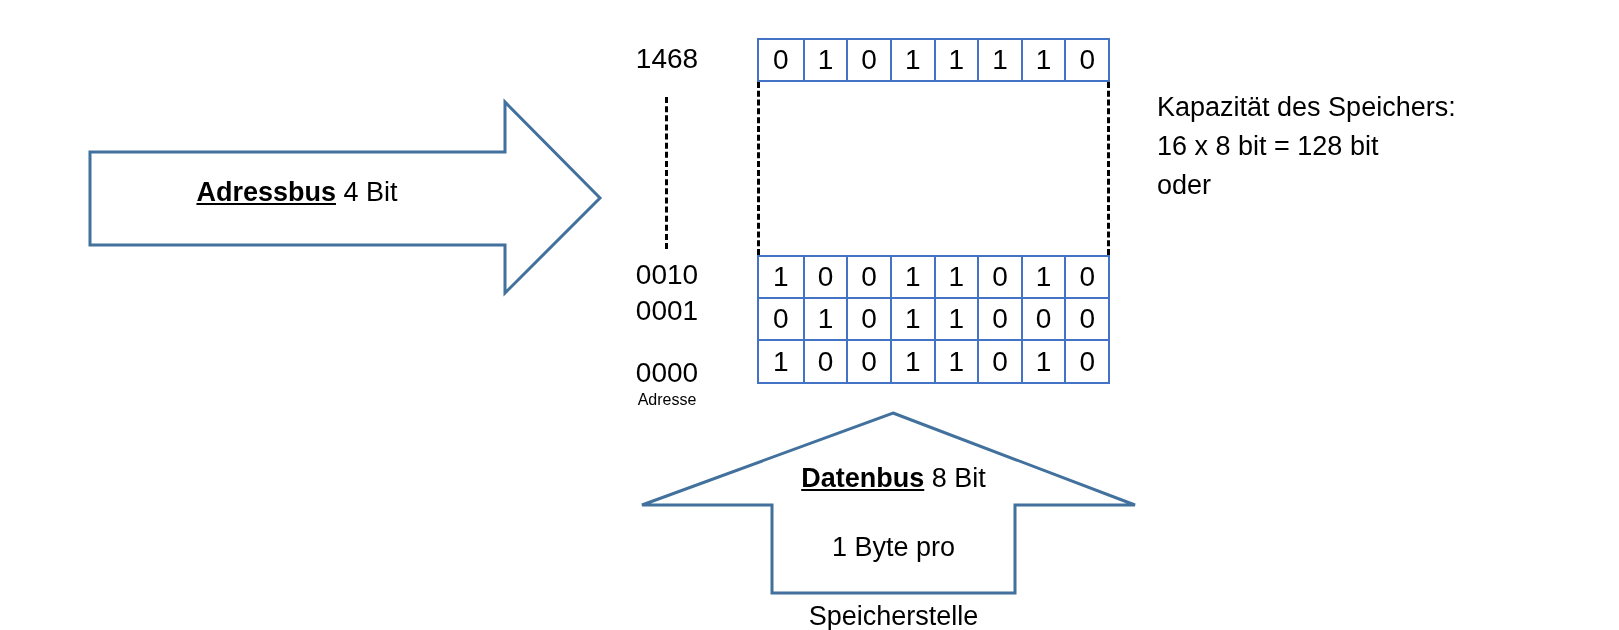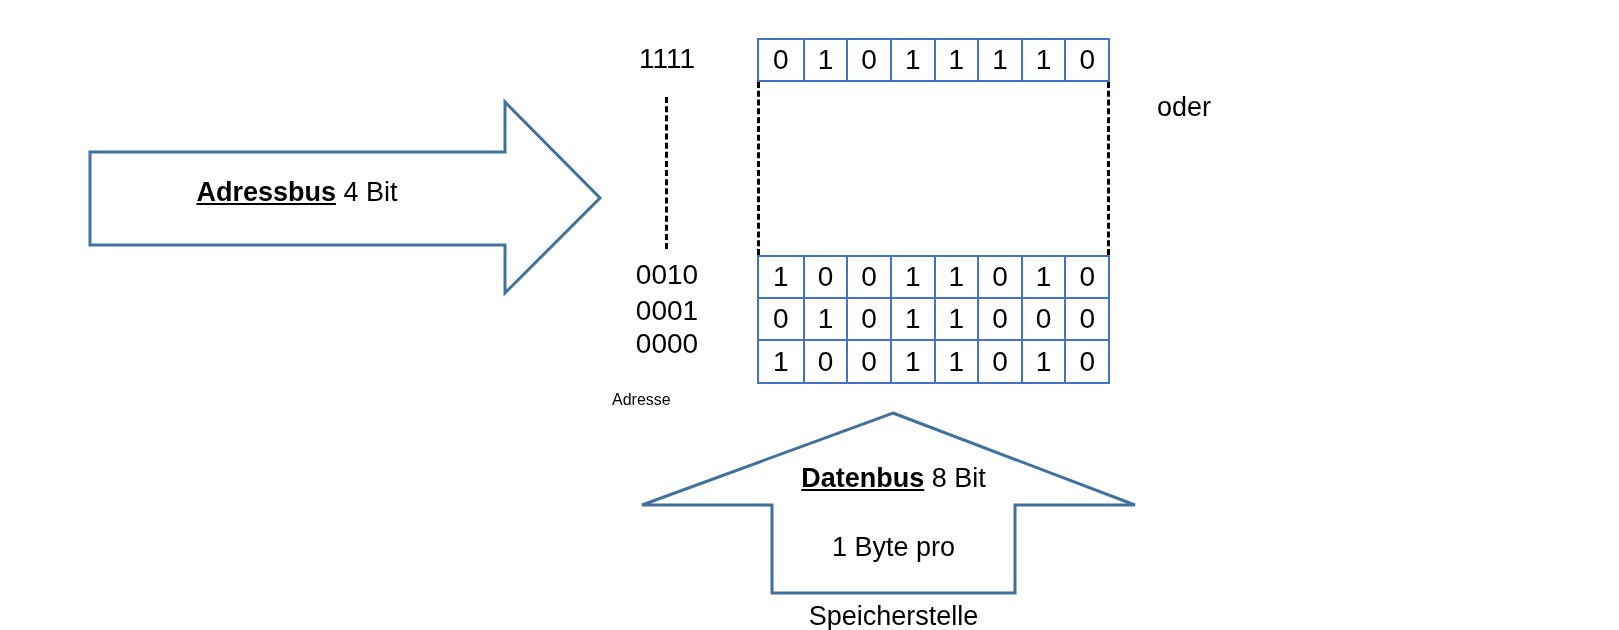--- a/index.html
+++ b/index.html
@@ -21,43 +21,43 @@
   }
   .bit-cell{
     display:flex;align-items:center;justify-content:center;
     border-left:2px solid #4472C4;font-size:28px;
   }
   .bit-cell:first-child{border-left:none;}
   .ellipsis-box{
     border-left:3px dashed #000;border-right:3px dashed #000;box-sizing:border-box;
   }
   .addr-label{width:110px;text-align:center;font-size:28px;}
-  .addr-caption{width:110px;font-size:16px;}
+  .addr-caption{width:110px;text-align:center;font-size:16px;}
   .dash-vline{border-left:3px dashed #000;width:0;}
   .capacity{font-size:27px;line-height:39px;white-space:nowrap;}
 </style>
 </head>
 <body>
 
 <div id="canvas">
 
   <svg class="abs" style="left:86px;top:93px;" width="520" height="210" viewBox="0 0 520 210">
     <polygon class="arrow-shape" points="4,59 419,59 419,9 514,105 419,200 419,152 4,152"></polygon>
   </svg>
   <div class="abs arrow-text" style="left:92px;top:155px;width:410px;height:74px;">
     <div>
       <span class="bus-title">Adressbus</span><span> 4 Bit</span>
     </div>
   </div>
 
-  <div class="abs addr-label" style="left:612px;top:43px;">1111</div>
+  <div class="abs addr-label" style="left:612px;top:43px;">1468</div>
   <div class="abs dash-vline" style="left:665px;top:97px;height:152px;"></div>
   <div class="abs addr-label" style="left:612px;top:259px;">0010</div>
   <div class="abs addr-label" style="left:612px;top:295px;">0001</div>
-  <div class="abs addr-label" style="left:612px;top:328px;">0000</div>
+  <div class="abs addr-label" style="left:612px;top:357px;">0000</div>
   <div class="abs addr-caption" style="left:612px;top:391px;">Adresse</div>
 
   <div class="abs mem-row" style="left:757px;top:38px;width:353px;height:44px;">
       <div class="bit-cell">0</div>
       <div class="bit-cell">1</div>
       <div class="bit-cell">0</div>
       <div class="bit-cell">1</div>
       <div class="bit-cell">1</div>
       <div class="bit-cell">1</div>
       <div class="bit-cell">1</div>
@@ -91,20 +91,22 @@
       <div class="bit-cell">0</div>
       <div class="bit-cell">0</div>
       <div class="bit-cell">1</div>
       <div class="bit-cell">1</div>
       <div class="bit-cell">0</div>
       <div class="bit-cell">1</div>
       <div class="bit-cell">0</div>
     </div>
 
   <div class="abs capacity" style="left:1157px;top:88px;">
+    <div>Kapazität des Speichers:</div>
+    <div>16 x 8 bit = 128 bit</div>
     <div>oder</div>
   </div>
 
   <svg class="abs" style="left:633px;top:406px;" width="515" height="195" viewBox="0 0 515 195">
     <polygon class="arrow-shape" points="260,7 502,99 382,99 382,187 139,187 139,99 9,99"></polygon>
   </svg>
   <div class="abs arrow-text" style="left:770px;top:460px;width:247px;gap:33px;">
     <div>
       <span class="bus-title">Datenbus</span><span> 8 Bit</span>
     </div>

